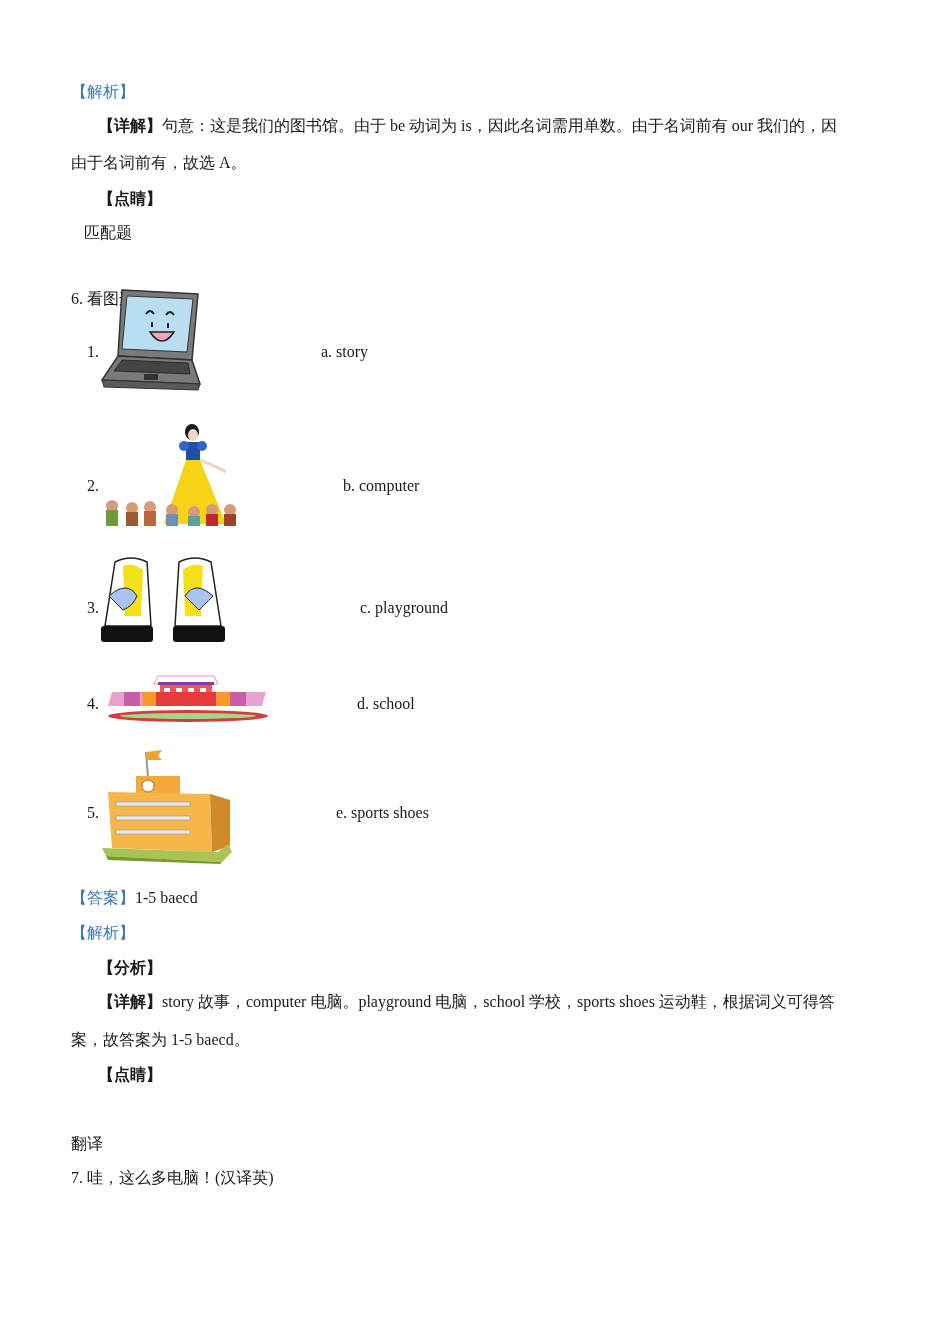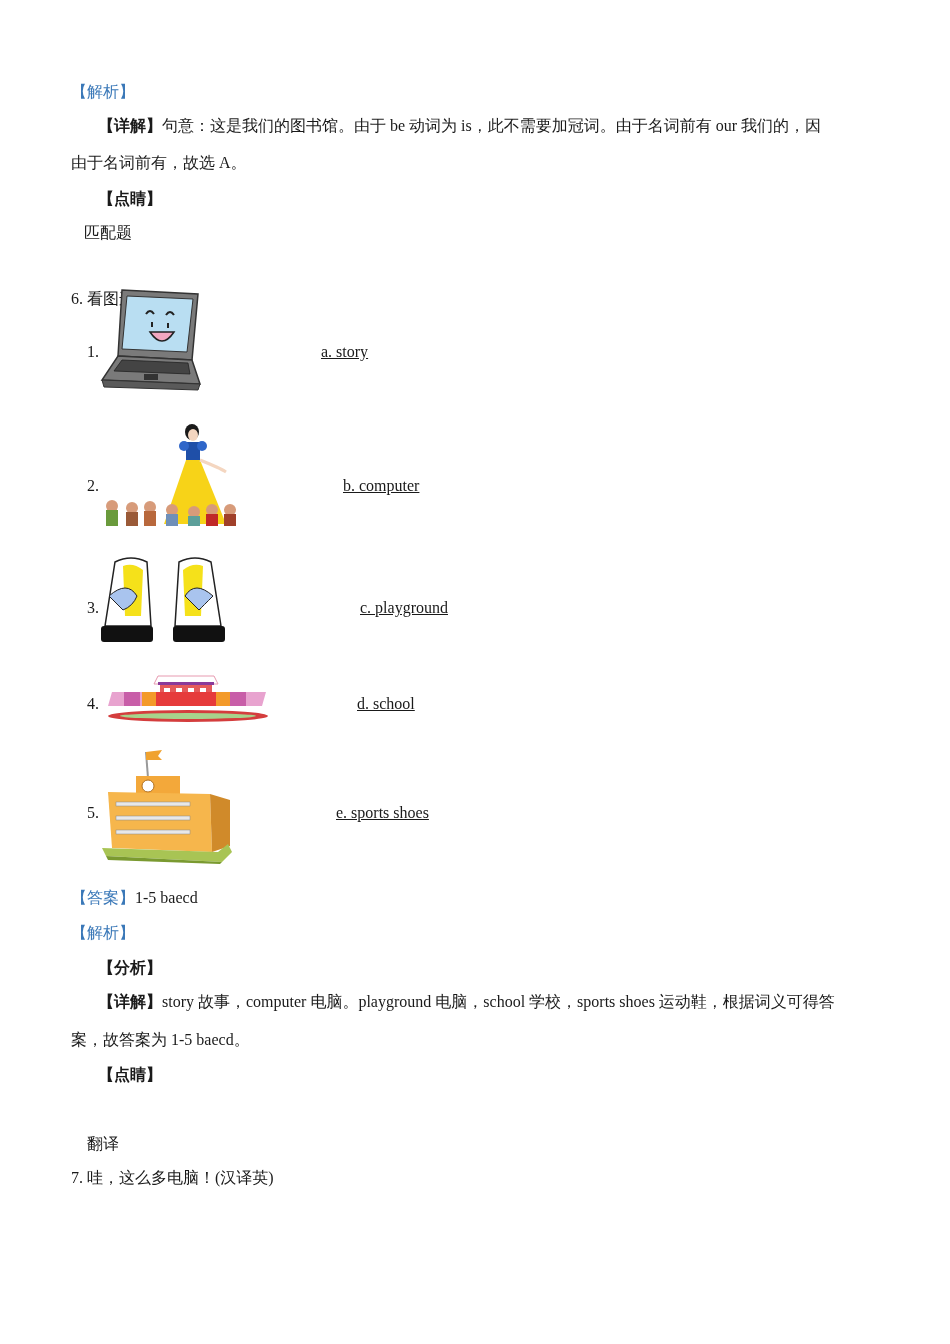--- a/index.html
+++ b/index.html
@@ -5,29 +5,29 @@
   html, body { margin: 0; padding: 0; background: #ffffff; }
   body {
     width: 950px; height: 1344px; position: relative; overflow: hidden;
     font-family: "Liberation Serif", "DejaVu Serif", serif;
     color: #1a1a1a; font-size: 16px;
   }
   .line { position: absolute; left: 71px; white-space: nowrap; line-height: 20px; }
   .blue { color: #3a78b8; }
   .bracket-b { font-weight: bold; margin-left: 27px; }
   .item-num { position: absolute; left: 87px; line-height: 20px; }
-  .item-opt { position: absolute; line-height: 20px; white-space: nowrap; text-decoration: underline; }
+  .item-opt { position: absolute; line-height: 20px; white-space: nowrap; }
   .pic { position: absolute; }
 </style>
 </head>
 <body>
 
 <div class="line blue" style="top:82px;">【解析】</div>
 <div class="line" style="top:116px;">
-  <span class="bracket-b">【详解】</span><span>句意：这是我们的图书馆。由于 be 动词为 is，此不需要加冠词。由于名词前有 our 我们的，因</span>
+  <span class="bracket-b">【详解】</span><span>句意：这是我们的图书馆。由于 be 动词为 is，因此名词需用单数。由于名词前有 our 我们的，因</span>
 </div>
 <div class="line" style="top:153px;">由于名词前有，故选 A。</div>
 <div class="line bracket-b" style="top:189px;">【点睛】</div>
 
 <div class="line" style="top:223px;margin-left:13px;">匹配题</div>
 <div class="line" style="top:257px;margin-top:32px;">6. 看图连线</div>
 
 <div class="item-num" style="top:342px;">1.</div>
 <div class="pic" style="left:100px; top:288px; width:102px; height:104px;">
   <svg width="102" height="104" viewBox="0 0 102 104">
@@ -143,14 +143,14 @@
   <span class="blue">【答案】</span><span>1-5 baecd</span>
 </div>
 <div class="line blue" style="top:923px;">【解析】</div>
 <div class="line bracket-b" style="top:958px;">【分析】</div>
 <div class="line" style="top:992px;">
   <span class="bracket-b">【详解】</span><span>story 故事，computer 电脑。playground 电脑，school 学校，sports shoes 运动鞋，根据词义可得答</span>
 </div>
 <div class="line" style="top:1030px;">案，故答案为 1-5 baecd。</div>
 <div class="line bracket-b" style="top:1065px;">【点睛】</div>
 
-<div class="line" style="top:1134px;margin-left:16px;">翻译</div>
+<div class="line" style="top:1134px;">翻译</div>
 <div class="line" style="top:1168px;">7. 哇，这么多电脑！(汉译英)</div>
 
 </body></html>

